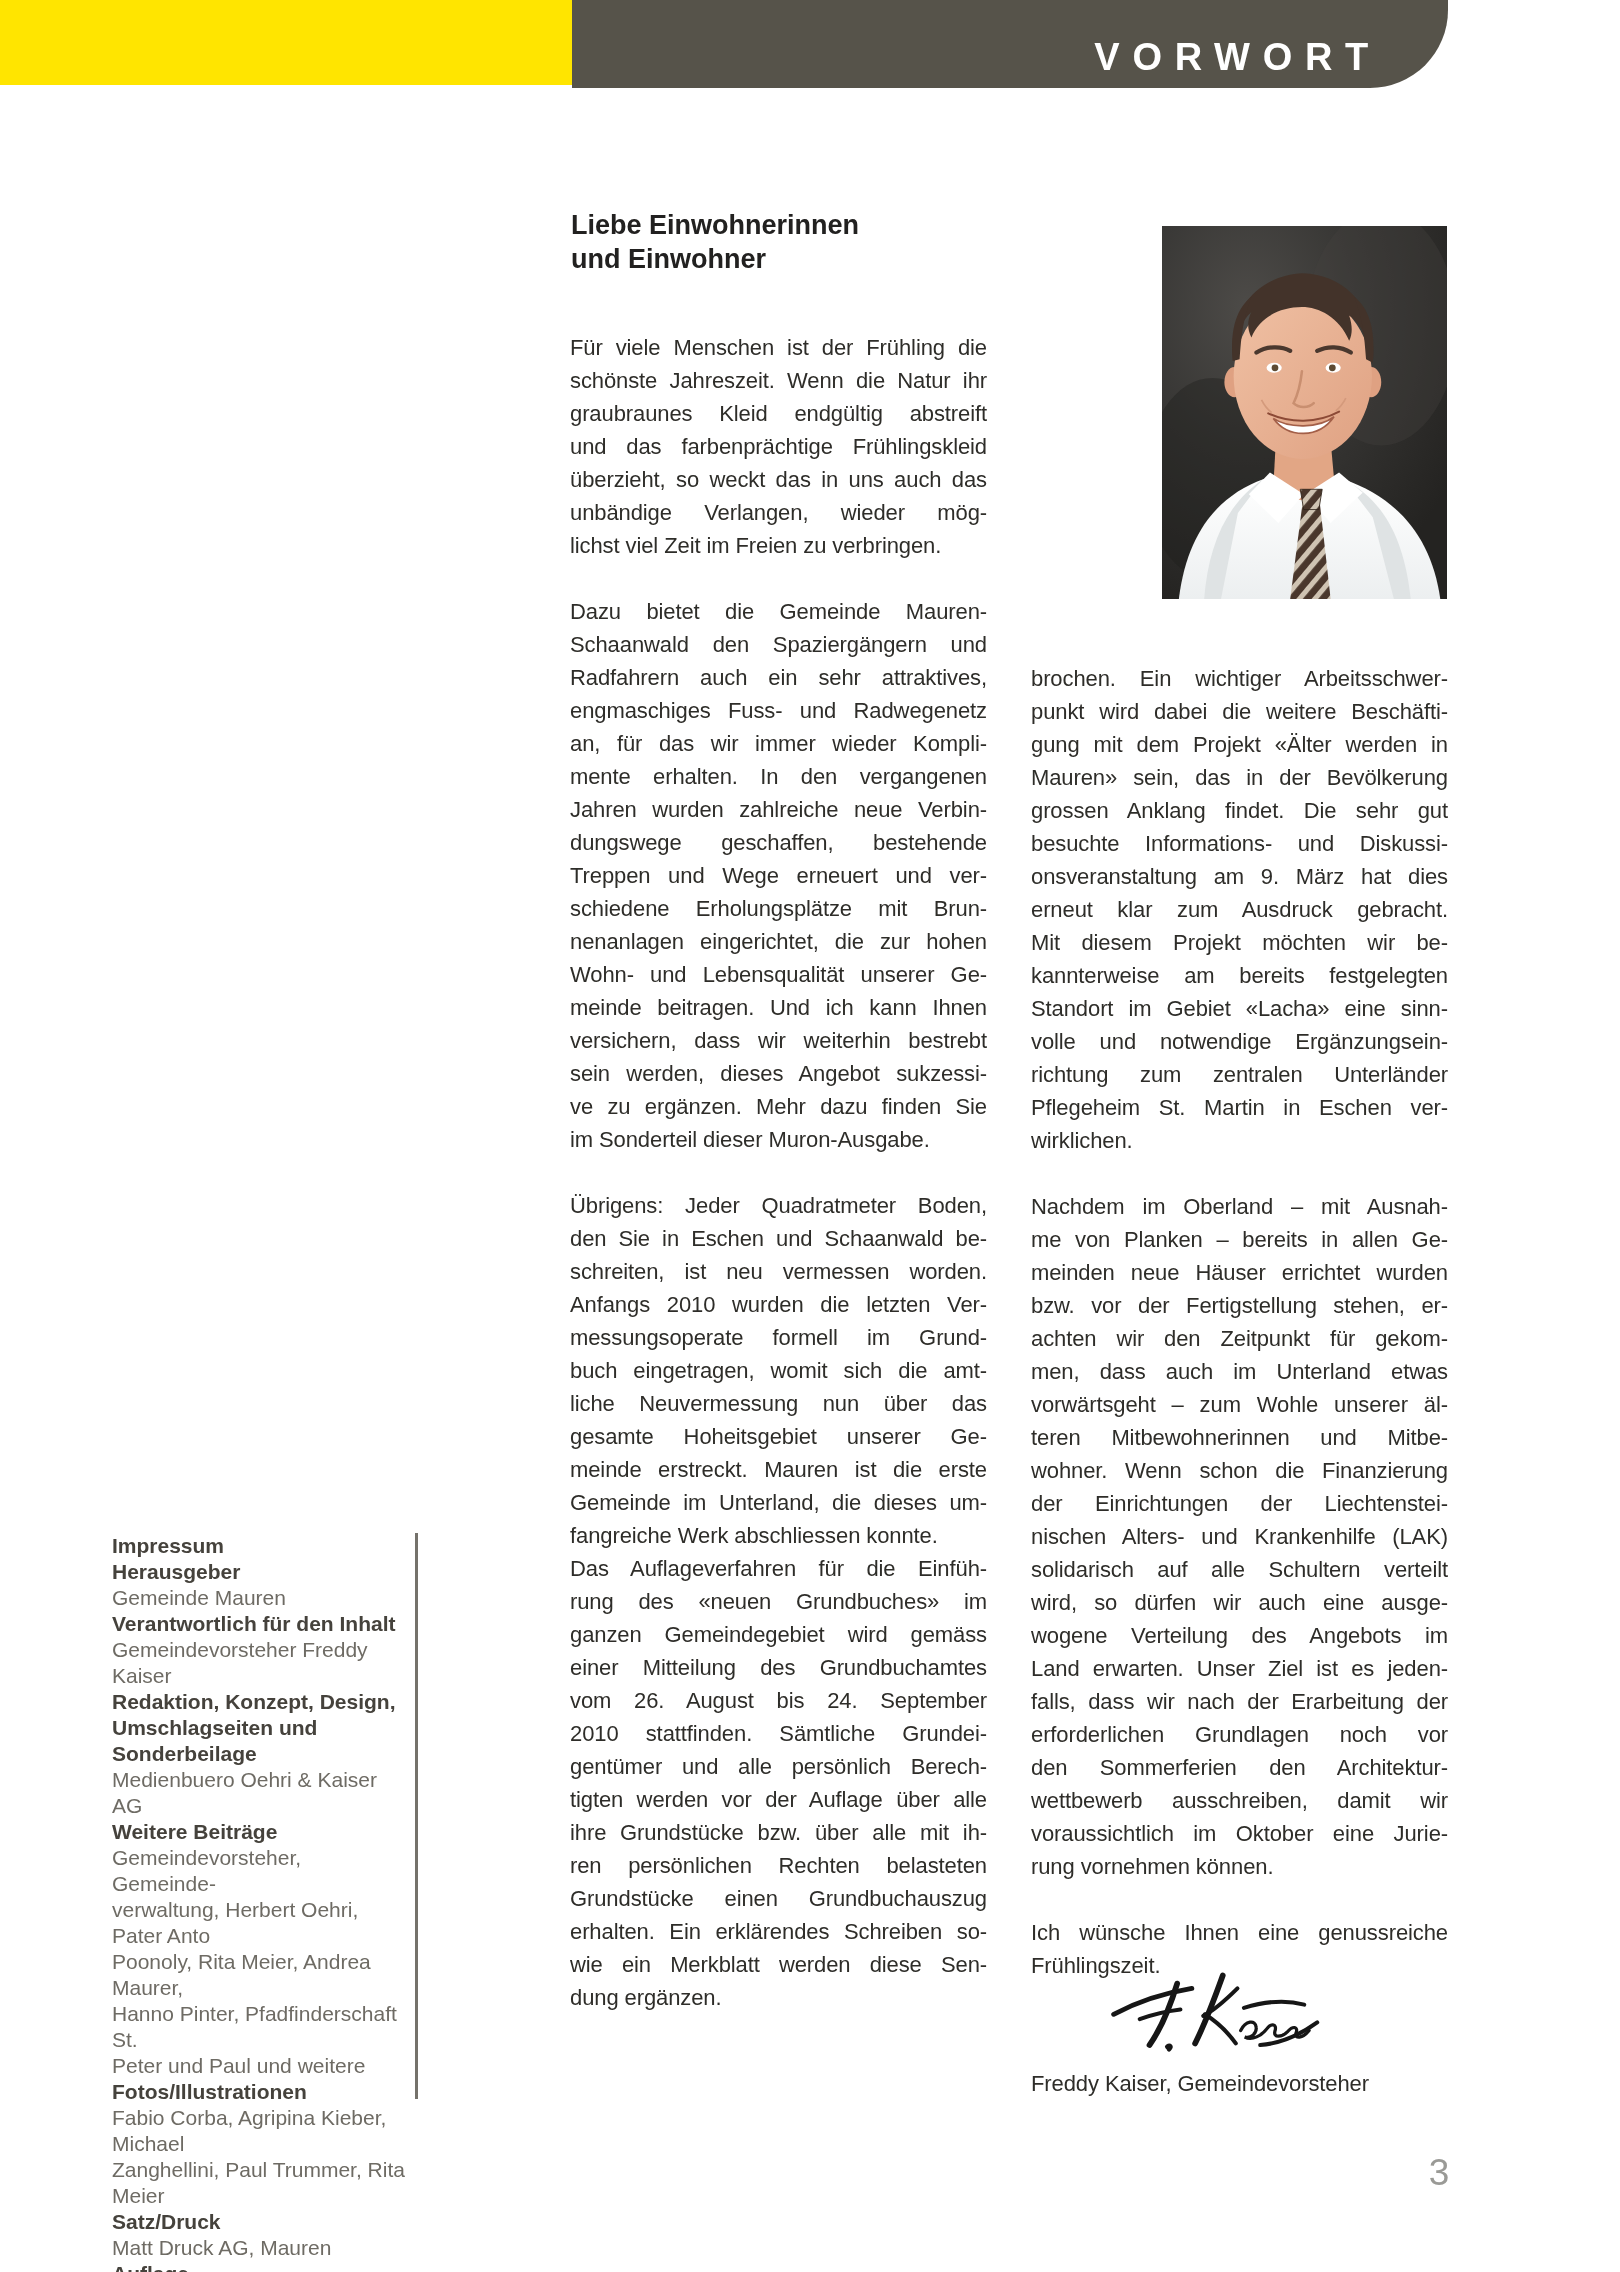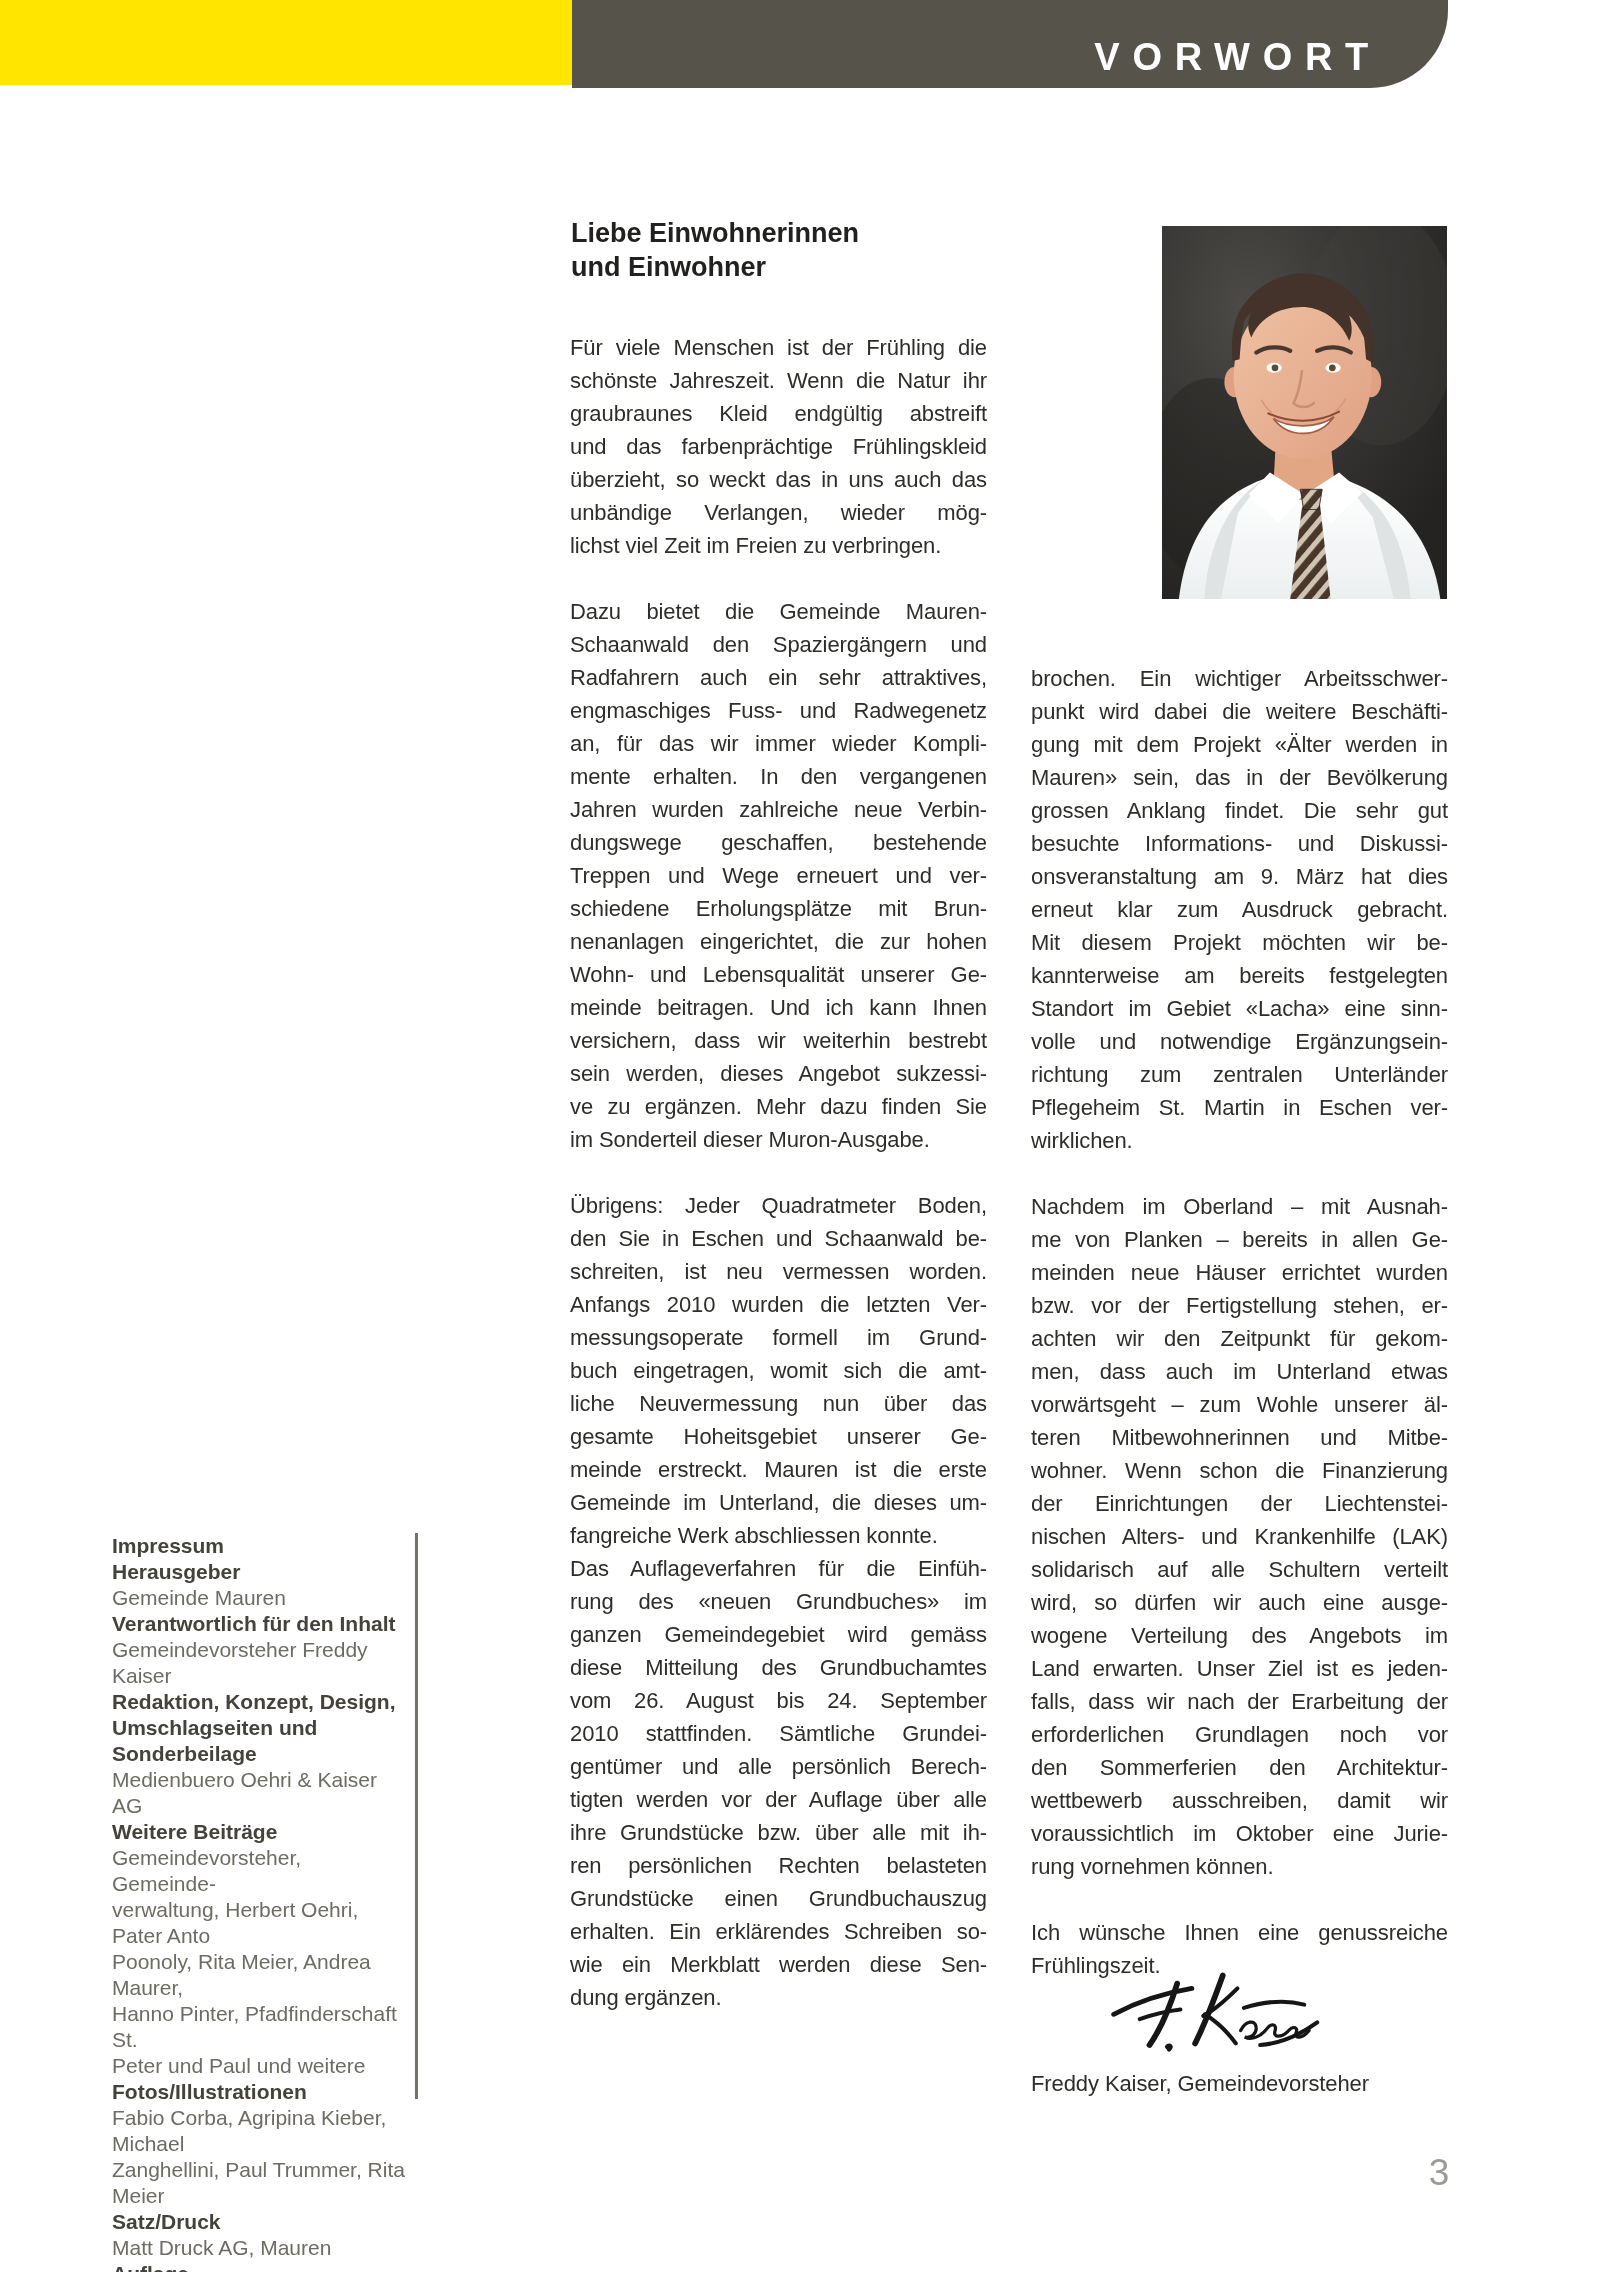--- a/index.html
+++ b/index.html
@@ -12,21 +12,21 @@
   .band-yellow { position:absolute; left:0; top:0; width:572px; height:85px; }
   .band-gray   { position:absolute; left:572px; top:0; width:876px; height:88px;
                  border-radius:0 0 78px 0; display:flex; align-items:flex-end;
                  justify-content:flex-end; padding:0 67px 11.8px 0; box-sizing:border-box; }
   .vorwort { color:#ffffff; font-size:38px; font-weight:600; letter-spacing:12.7px;
              line-height:1; white-space:nowrap; }
   
   .photo { position:absolute; left:1162px; top:226px; width:285px; height:373px; }
   .photo svg { display:block; width:100%; height:100%; }
   
-  .heading { position:absolute; left:571px; top:216px; width:422px;
+  .heading { position:absolute; left:571px; top:208px; width:422px;
              font-size:27px; font-weight:bold; line-height:34px; color:#222120;
              letter-spacing:0; }
   
   .col { position:absolute; width:417px; font-size:22px; line-height:33px;
          color:#2e2d29; letter-spacing:-0.1px; }
   .col1 { left:570px; top:331px; }
   .col2 { left:1031px; top:662px; }
   .para { margin:0 0 33px 0; }
   .para.tight { margin-top:-33px; }
   .para:last-child { margin-bottom:0; }
@@ -163,21 +163,21 @@
         <div class="line">liche Neuvermessung nun über das</div>
         <div class="line">gesamte Hoheitsgebiet unserer Ge-</div>
         <div class="line">meinde erstreckt. Mauren ist die erste</div>
         <div class="line">Gemeinde im Unterland, die dieses um-</div>
         <div class="line last">fangreiche Werk abschliessen konnte.</div>
       </div>
       <div class="para tight">
         <div class="line">Das Auflageverfahren für die Einfüh-</div>
         <div class="line">rung des «neuen Grundbuches» im</div>
         <div class="line">ganzen Gemeindegebiet wird gemäss</div>
-        <div class="line">diese Mitteilung des Grundbuchamtes</div>
+        <div class="line">einer Mitteilung des Grundbuchamtes</div>
         <div class="line">vom 26. August bis 24. September</div>
         <div class="line">2010 stattfinden. Sämtliche Grundei-</div>
         <div class="line">gentümer und alle persönlich Berech-</div>
         <div class="line">tigten werden vor der Auflage über alle</div>
         <div class="line">ihre Grundstücke bzw. über alle mit ih-</div>
         <div class="line">ren persönlichen Rechten belasteten</div>
         <div class="line">Grundstücke einen Grundbuchauszug</div>
         <div class="line">erhalten. Ein erklärendes Schreiben so-</div>
         <div class="line">wie ein Merkblatt werden diese Sen-</div>
         <div class="line last">dung ergänzen.</div>

